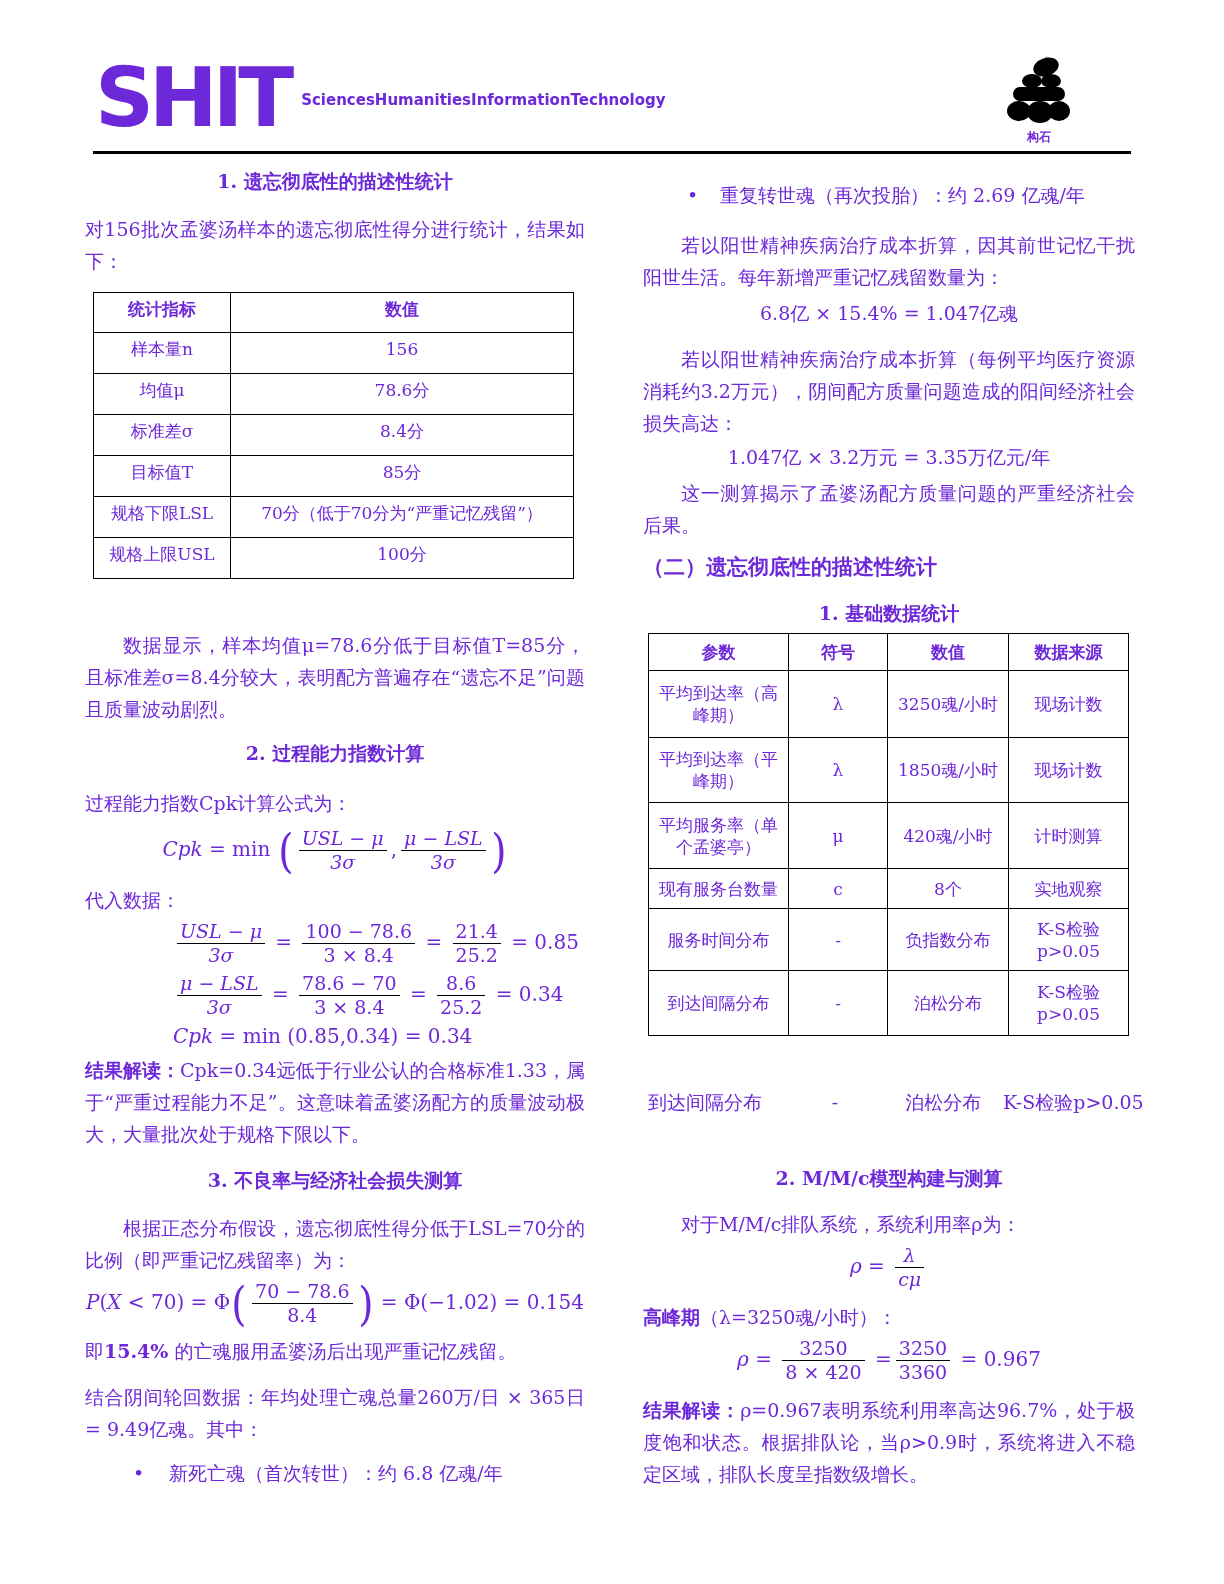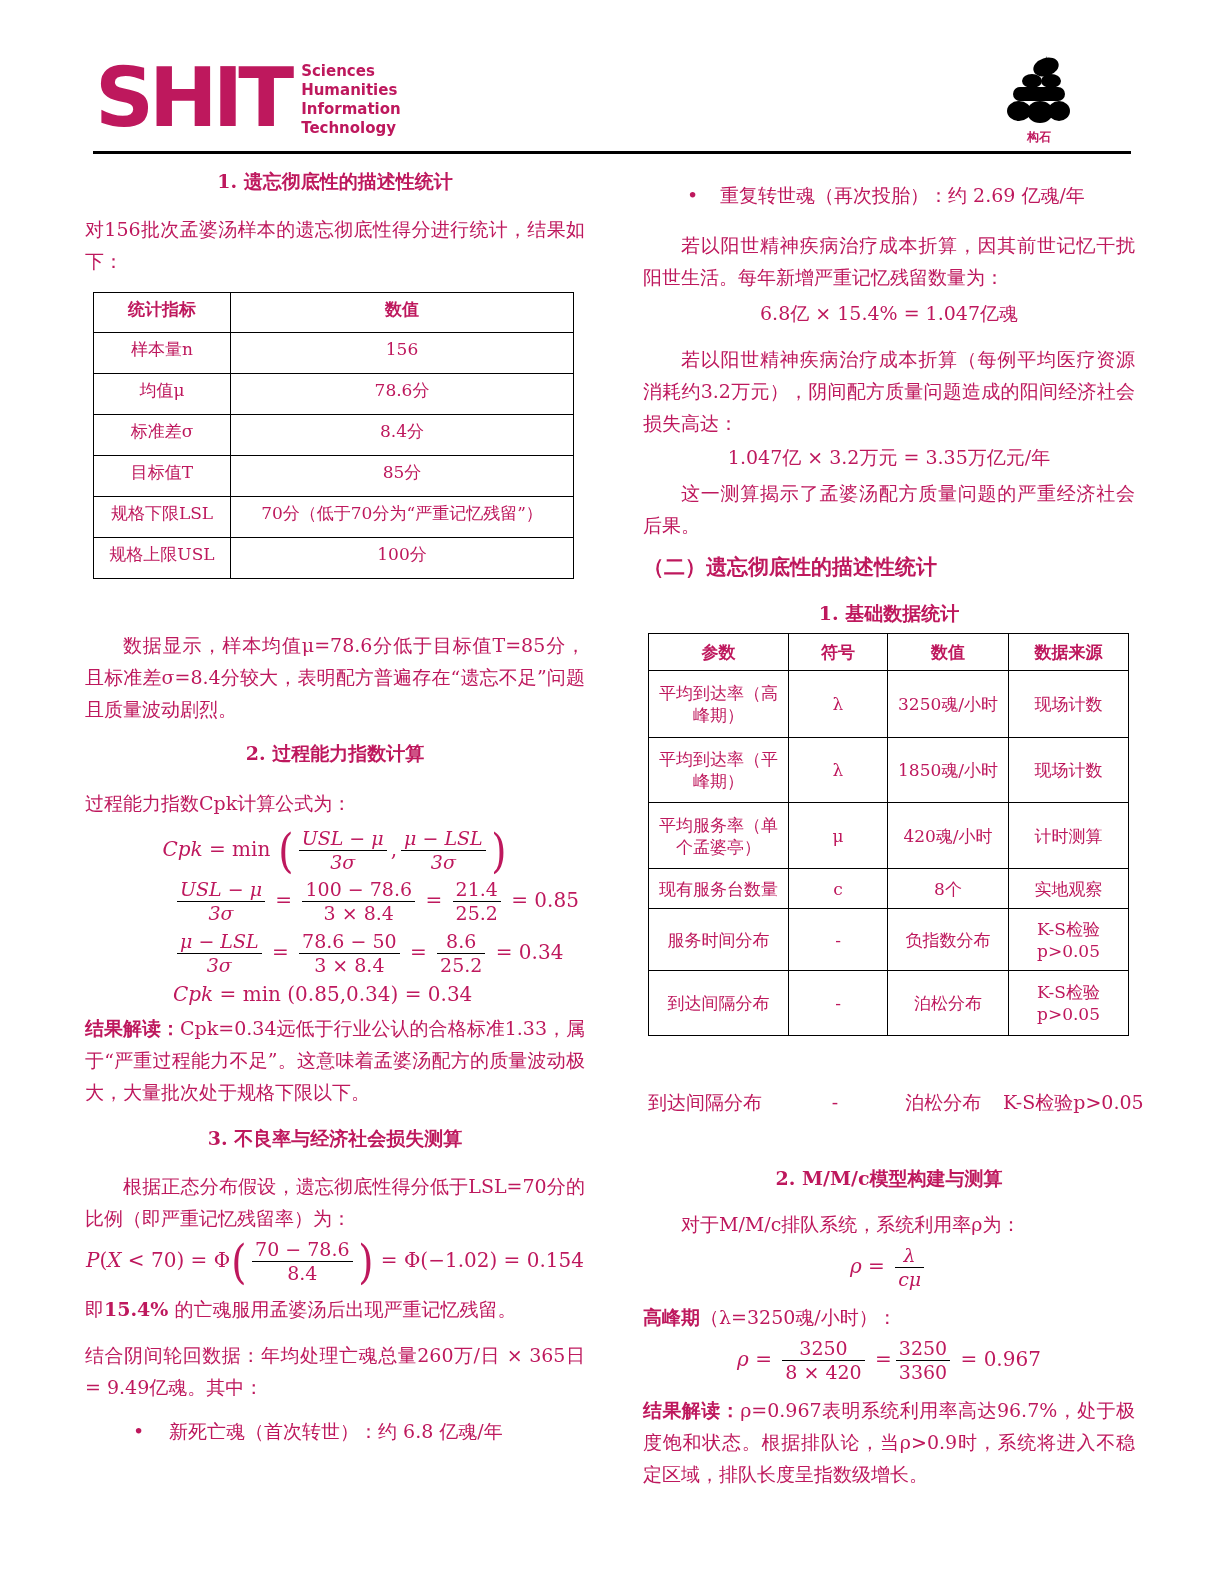--- a/index.html
+++ b/index.html
@@ -1,30 +1,30 @@
 <!DOCTYPE html>
 <html lang="zh"><head>
 <meta charset="utf-8">
 <style>
   html,body { margin:0; padding:0; background:#e8e8e8; }
   .page {
     position:relative; width:1224px; height:1584px; margin:0 auto;
-    background:#ffffff; color:#be185d;
+    background:#ffffff; color:#6d28d9;
     font-family:"DejaVu Serif", serif;
     overflow:hidden;
   }
   
   .hdr { position:absolute; left:95px; top:56px; right:93px; height:90px; }
   .logo-block { display:flex; align-items:center; gap:12px; }
   .logo-acronym {
     font-family:"DejaVu Sans", sans-serif; font-weight:900;
     font-size:82px; line-height:84px; letter-spacing:-5px;
   }
   .logo-words {
-    display:flex; flex-direction:column;
+    display:flex; flex-direction:row;
     font-family:"DejaVu Sans", sans-serif; font-weight:700;
     font-size:15px; line-height:19px; padding-top:4px;
   }
   .pub-logo { position:absolute; right:50px; top:-2px; width:84px; text-align:center; }
   .pub-label { font-family:"DejaVu Sans", sans-serif; font-weight:700; font-size:12px; line-height:16px; display:block; margin-top:1px; }
   .rule { position:absolute; left:93px; top:151px; width:1038px; height:3px; background:#000; }
 
   
   .col { position:absolute; top:165px; font-size:19px; line-height:32px; text-align:justify; }
   .col-left  { left:85px;  width:500px; }
@@ -166,20 +166,21 @@
     <div class="formula mt8">
       <span class="it">Cpk</span><span> = min </span><span class="bigp">(</span><span class="frac">
           <span class="fn it">USL − μ</span>
           <span class="fd it">3σ</span>
         </span><span>,</span><span class="frac">
           <span class="fn it">μ − LSL</span>
           <span class="fd it">3σ</span>
         </span><span class="bigp">)</span>
     </div>
 
+    <p class="mt10">代入数据：</p>
 
     <div class="eqblock">
       <div class="eqline">
         <span class="frac">
             <span class="fn it">USL − μ</span>
             <span class="fd it">3σ</span>
           </span>
         <span>=</span>
         <span class="frac">
             <span class="fn">100 − 78.6</span>
@@ -192,21 +193,21 @@
           </span>
         <span>= 0.85</span>
       </div>
       <div class="eqline">
         <span class="frac">
             <span class="fn it">μ − LSL</span>
             <span class="fd it">3σ</span>
           </span>
         <span>=</span>
         <span class="frac">
-            <span class="fn">78.6 − 50</span>
+            <span class="fn">78.6 − 70</span>
             <span class="fd">3 × 8.4</span>
           </span>
         <span>=</span>
         <span class="frac">
             <span class="fn">8.6</span>
             <span class="fd">25.2</span>
           </span>
         <span>= 0.34</span>
       </div>
       <div class="eqline">

